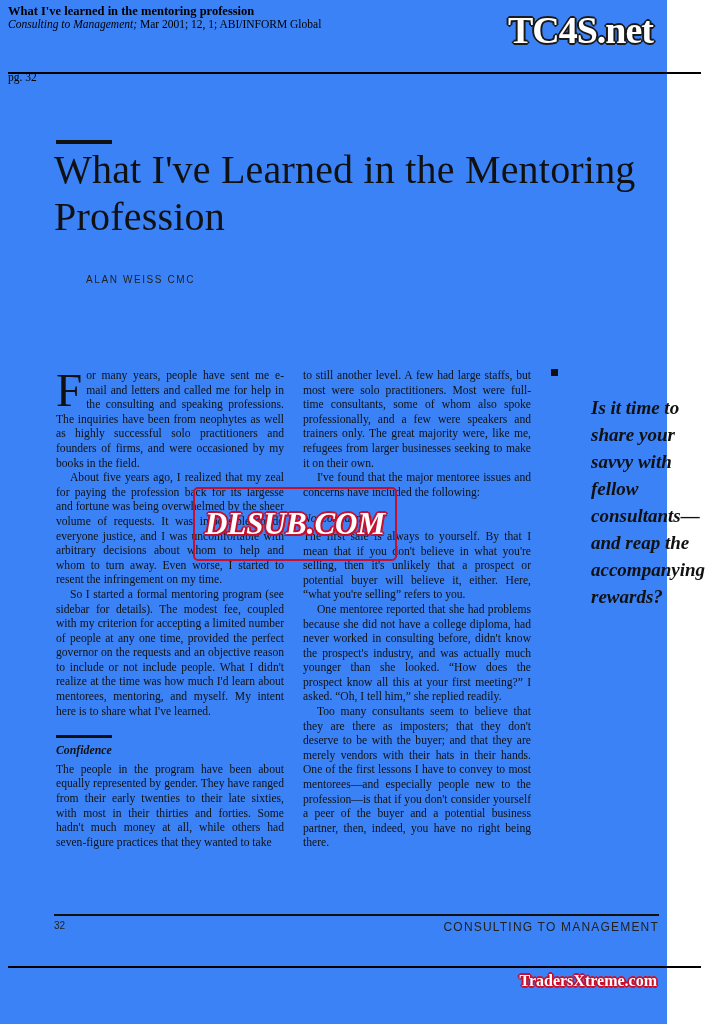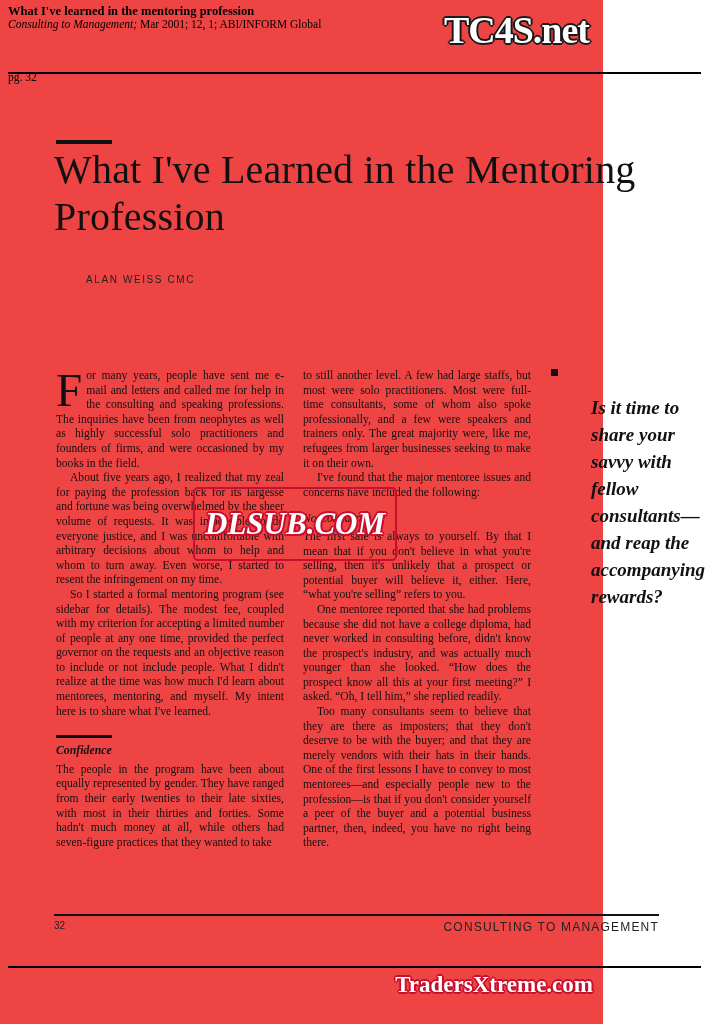--- a/index.html
+++ b/index.html
@@ -12,23 +12,23 @@
     height: 1024px;
     position: relative;
     font-family: "Liberation Serif", serif;
     color: #000;
     overflow: hidden;
   }
 
   .page {
     position: absolute;
     left: 0; top: 0;
-    width: 603px;
+    width: 667px;
     height: 1024px;
-    background: #ef4444;
+    background: #3b82f6;
   }
 
   
   .header {
     position: absolute;
     left: 8px;
     top: 4px;
     width: 693px;
   }
   .header-title {
@@ -250,21 +250,21 @@
       -1.5px 1.5px 0 #c8102e, 1.5px 1.5px 0 #c8102e,
       -2px 0 0 #c8102e, 2px 0 0 #c8102e,
       0 -2px 0 #c8102e, 0 2px 0 #c8102e;
   }
   .wm-traders {
     position: absolute;
     right: 10px;
     top: 972px;
     font-family: "Liberation Serif", serif;
     font-weight: bold;
-    font-size: 23px;
+    font-size: 16px;
     color: #ffffff;
     text-shadow:
       -1.2px -1.2px 0 #c8102e, 1.2px -1.2px 0 #c8102e,
       -1.2px 1.2px 0 #c8102e, 1.2px 1.2px 0 #c8102e,
       -1.8px 0 0 #c8102e, 1.8px 0 0 #c8102e,
       0 -1.8px 0 #c8102e, 0 1.8px 0 #c8102e;
   }
 </style>
 </head>
 <body>

